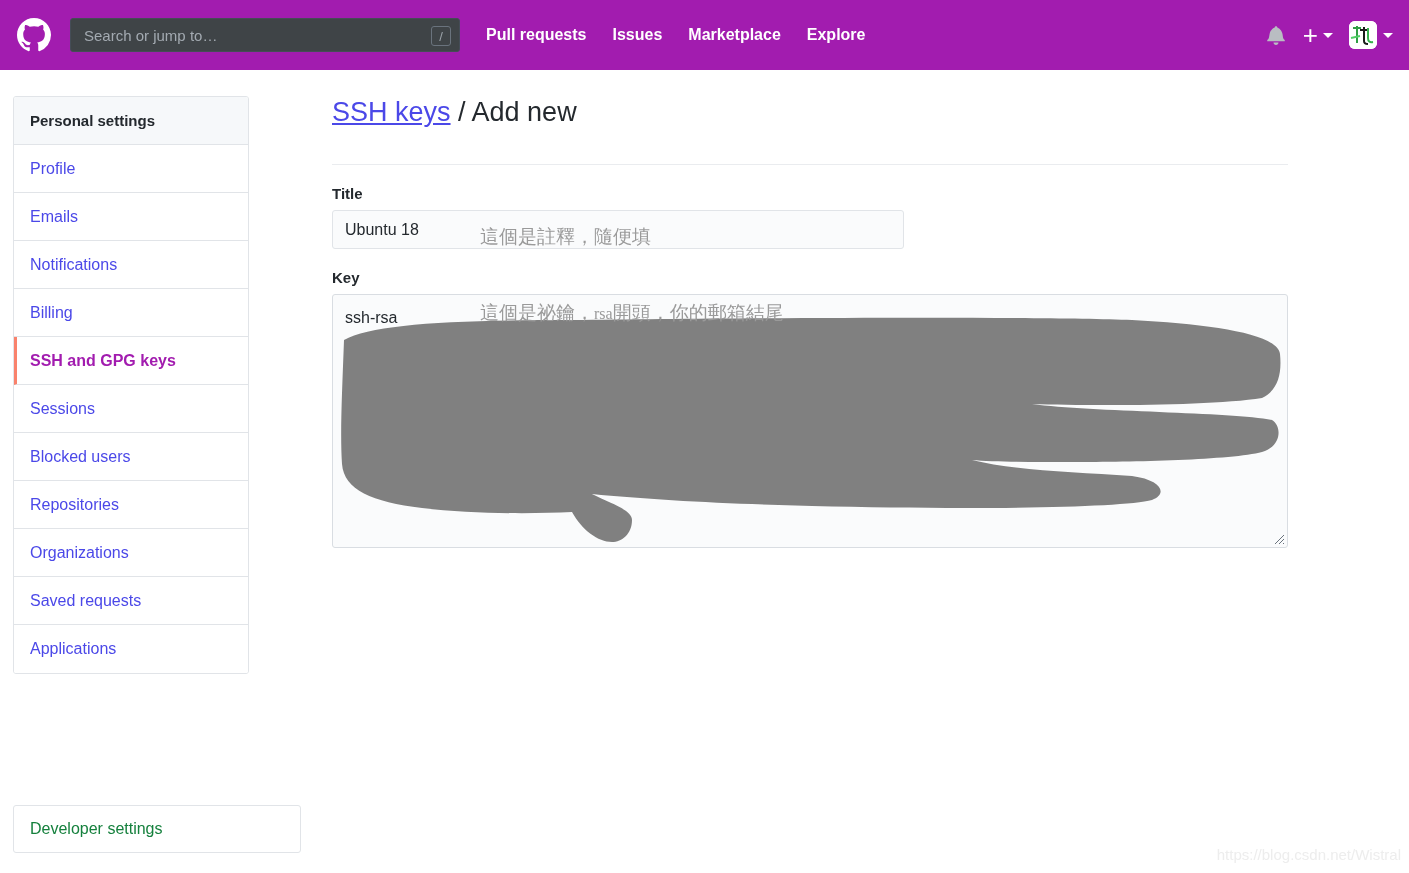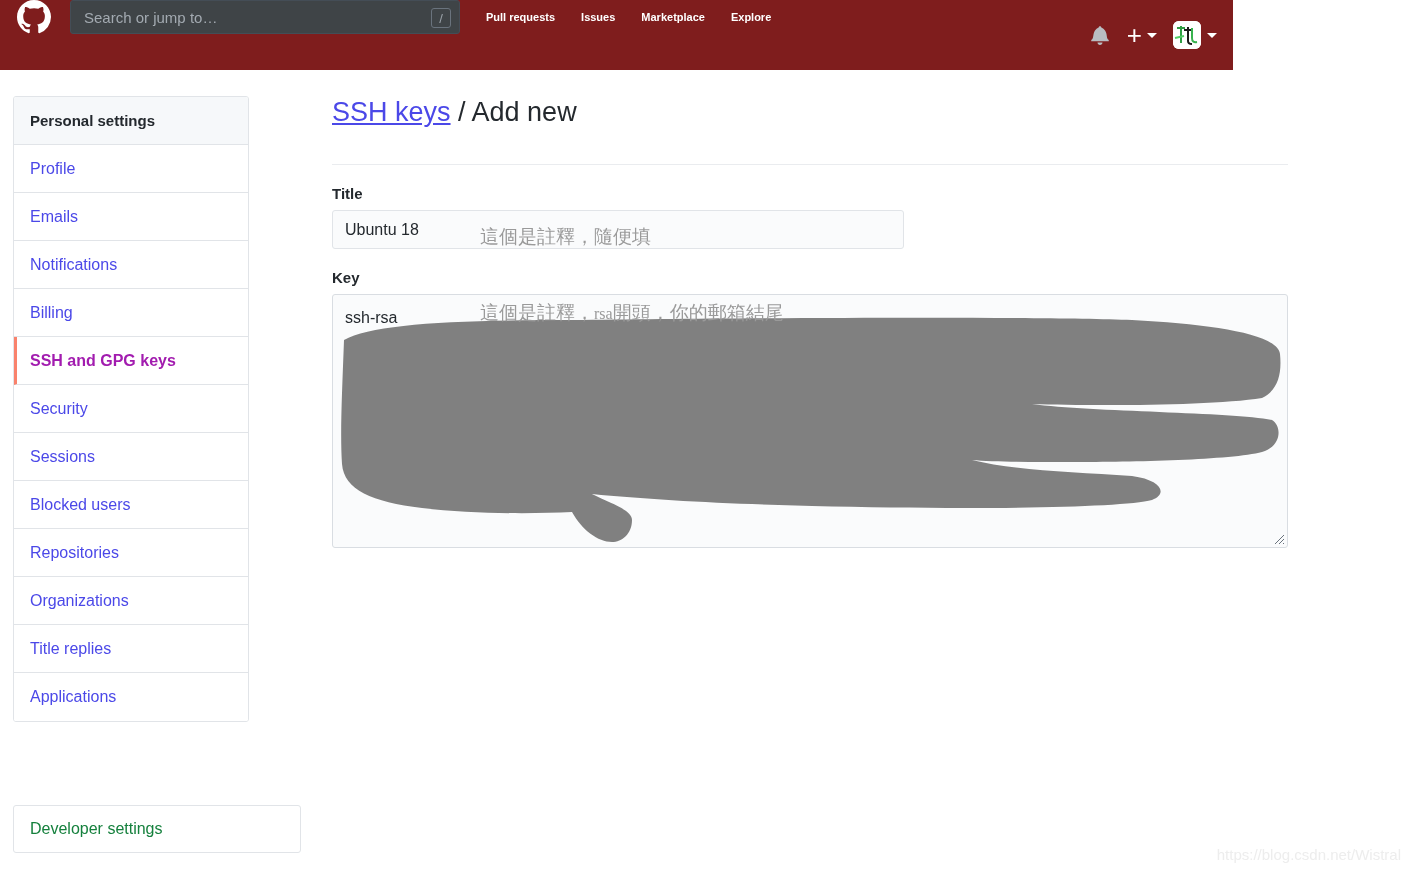--- a/index.html
+++ b/index.html
@@ -7,23 +7,23 @@
     margin: 0; padding: 0;
     width: 1409px; height: 873px;
     background: #ffffff;
     font-family: "Liberation Sans", sans-serif;
     overflow: hidden;
   }
 
   
   #gh-header {
     position: absolute; top: 0; left: 0;
-    width: 1233px; height: 70px;
-    background: #7f1d1d;
-    display: flex; align-items: flex-start;
+    width: 1409px; height: 70px;
+    background: #a21caf;
+    display: flex; align-items: center;
   }
   #gh-logo {
     width: 34px; height: 34px;
     margin-left: 17px; margin-right: 19px;
     flex: 0 0 auto;
   }
   #gh-logo svg { display: block; width: 34px; height: 34px; }
 
   #search-wrap {
     position: relative;
@@ -54,21 +54,21 @@
     font-family: "Liberation Sans", sans-serif;
   }
 
   #nav-links {
     display: flex; align-items: center;
     margin-left: 26px;
     height: 34px;
   }
   .nav-link {
     color: #ffffff;
-    font-size: 11px;
+    font-size: 16px;
     font-weight: bold;
     text-decoration: none;
     margin-right: 26px;
     white-space: nowrap;
     line-height: 34px;
   }
 
   #header-right {
     position: absolute;
     right: 0; top: 0; height: 70px;
@@ -325,26 +325,25 @@
   </div>
 </div>
 
 <nav id="sidebar">
   <div id="sidebar-header">Personal settings</div>
   <a class="side-item" href="#">Profile</a>
   <a class="side-item" href="#">Emails</a>
   <a class="side-item" href="#">Notifications</a>
   <a class="side-item" href="#">Billing</a>
   <a class="side-item selected" href="#">SSH and GPG keys</a>
-  <a class="side-item" href="#">Security</a>
   <a class="side-item" href="#">Sessions</a>
   <a class="side-item" href="#">Blocked users</a>
   <a class="side-item" href="#">Repositories</a>
   <a class="side-item" href="#">Organizations</a>
-  <a class="side-item" href="#">Title replies</a>
+  <a class="side-item" href="#">Saved requests</a>
   <a class="side-item" href="#">Applications</a>
 </nav>
 
 <a id="dev-settings-box" href="#">Developer settings</a>
 
 <div id="main">
 
   <h1 id="page-title"><a class="link" href="#">SSH keys</a><span> / Add new</span></h1>
 
   <div class="field-label">Title</div>
@@ -380,21 +379,21 @@
         C 400 210 320 206 260 200
         C 280 210 300 216 300 226
         C 300 240 290 248 280 248
         C 266 248 250 236 240 218
         C 200 220 140 220 90 214
         C 40 208 12 196 10 170
         C 8 140 10 100 12 46
         Z"></path>
     </svg>
 
-    <span class="annotation" id="anno-key"><span>這個是註釋，</span><span class="mono">rsa</span><span>開頭，你的郵箱結尾</span></span>
+    <span class="annotation" id="anno-key"><span>這個是祕鑰，</span><span class="mono">rsa</span><span>開頭，你的郵箱結尾</span></span>
 
     <svg id="resize-handle" viewBox="0 0 14 14">
       <path d="M13 4 L4 13 M13 8 L8 13 M13 12 L12 13" stroke="#6a737d" stroke-width="1" fill="none"></path>
     </svg>
   </div>
 
 </div>
 
 <div id="watermark">https://blog.csdn.net/Wistral</div>
 

